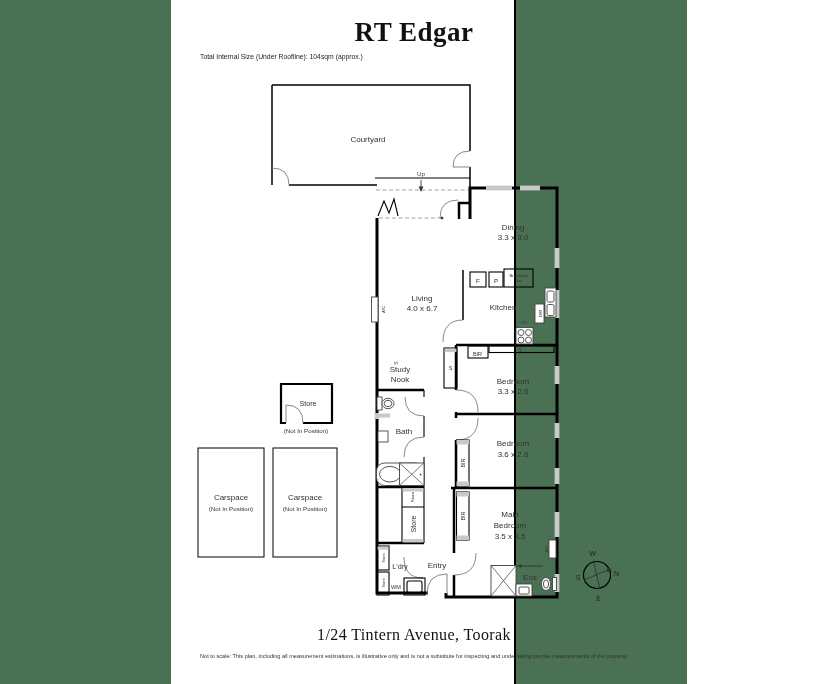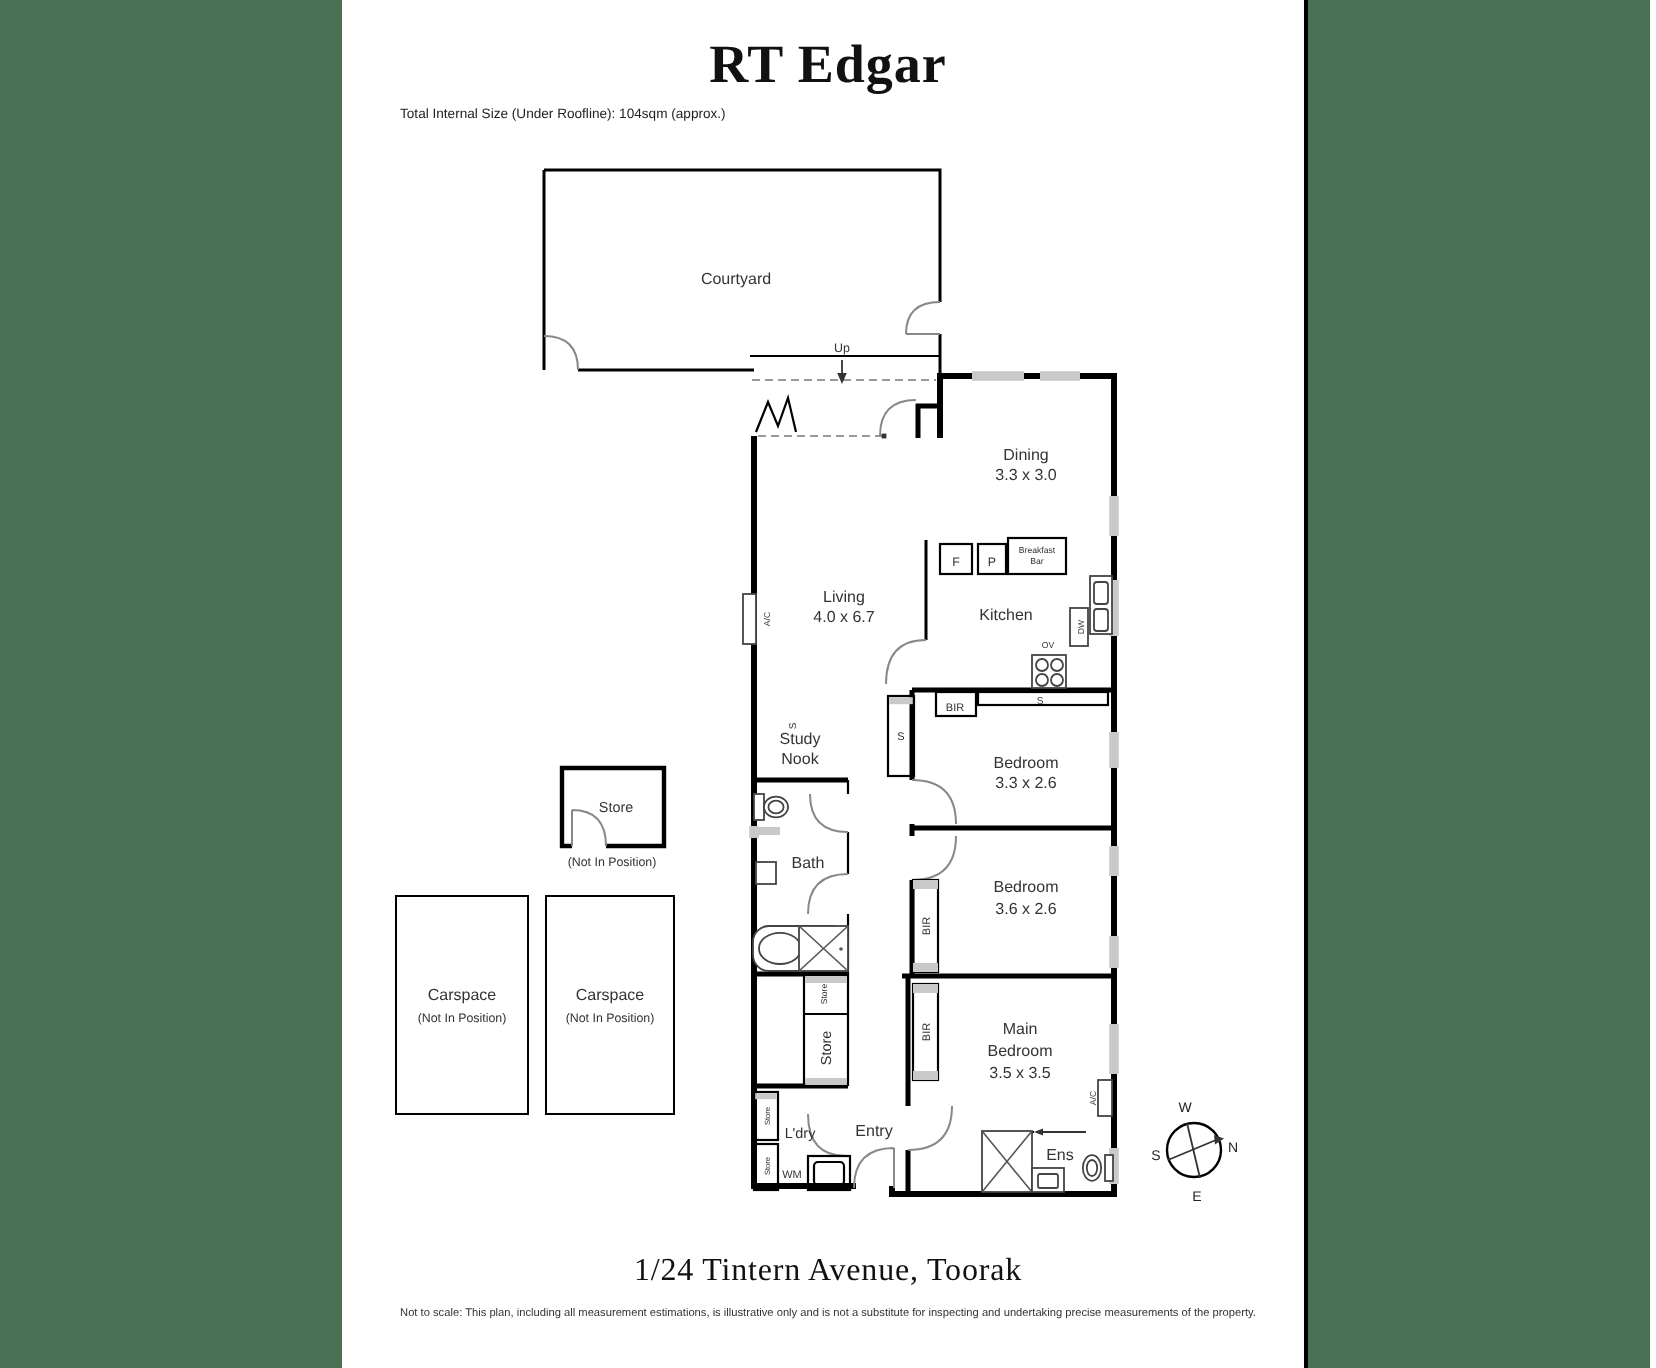--- a/index.html
+++ b/index.html
@@ -1,16 +1,16 @@
 <!DOCTYPE html>
 <html><head>
 <meta charset="utf-8">
 <style>
   html,body{margin:0;padding:0;background:#fff;}
-  .page{position:relative;width:825px;height:684px;background:#ffffff;overflow:hidden;
+  .page{position:relative;width:687px;height:684px;background:#ffffff;overflow:hidden;
         font-family:"Liberation Sans",sans-serif;}
   .sidebar{position:absolute;top:0;width:171px;height:684px;background:#4a7153;}
   .sidebar.left{left:0;}
   .sidebar.right{right:0;border-left:2px solid #000;}
   svg{position:absolute;left:0;top:0;}
   svg text{font-family:"Liberation Sans",sans-serif;fill:#333;text-anchor:middle;}
   .serif{font-family:"Liberation Serif",serif;fill:#111;}
   .brand{font-size:27px;font-weight:600;letter-spacing:.5px;}
   .addr{font-size:16px;font-weight:500;letter-spacing:.4px;}
   .note{font-size:6.8px;text-anchor:start;fill:#222;}

